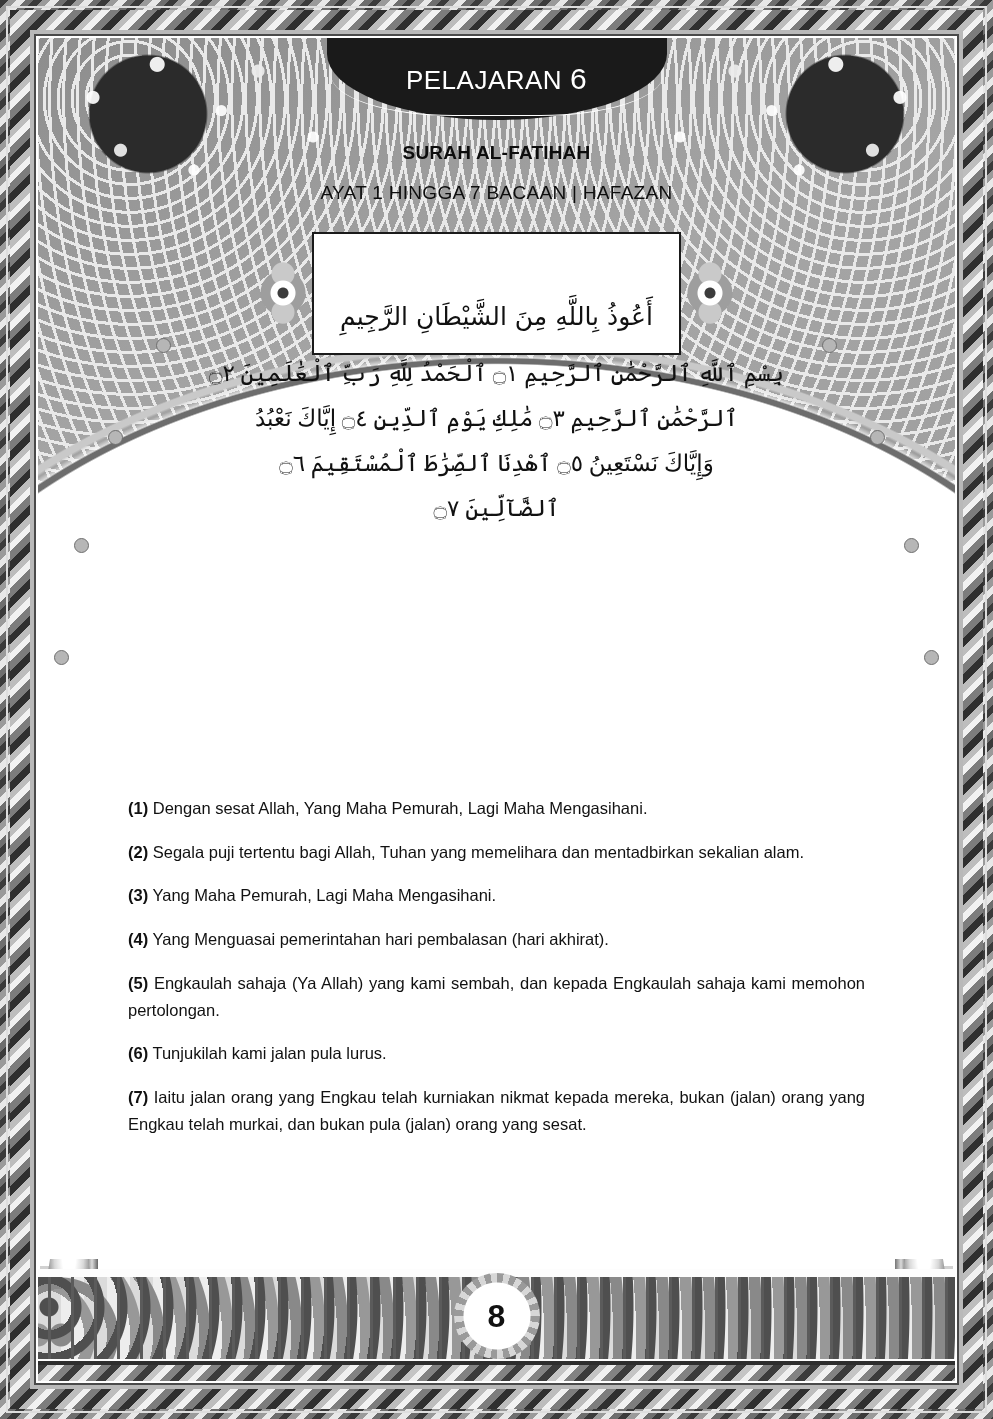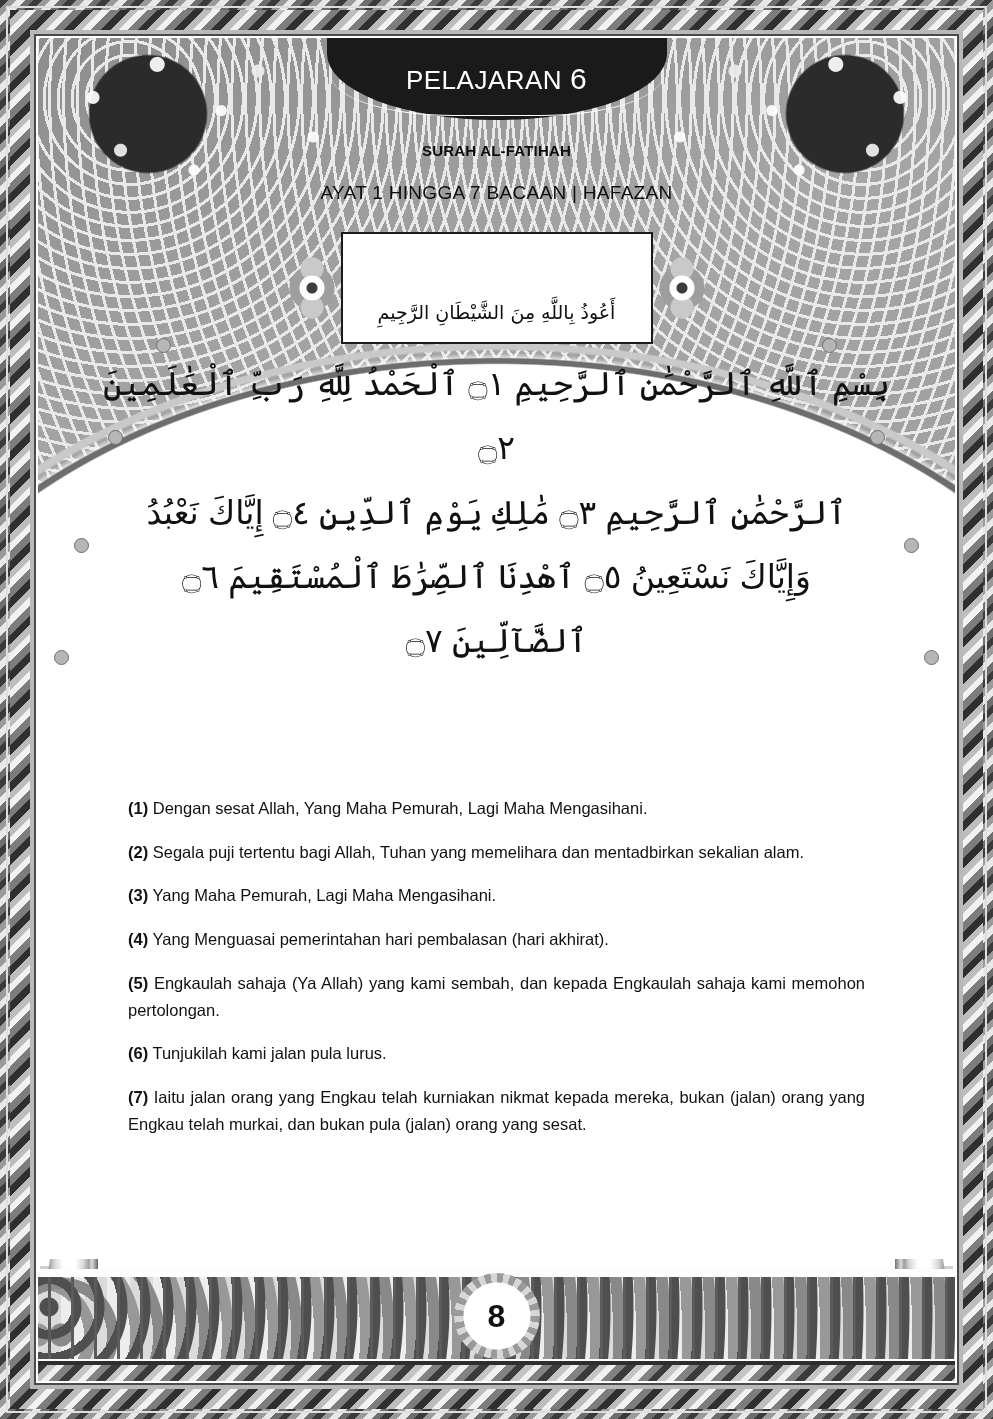--- a/index.html
+++ b/index.html
@@ -88,44 +88,44 @@
     width:340px;height:82px;background:#1a1a1a;
     border-radius:0 0 180px 180px / 0 0 70px 70px;
     display:flex;align-items:center;justify-content:center;z-index:6;}
   .banner-arc{position:absolute;left:4px;right:4px;bottom:4px;height:40px;
     border-bottom:1px solid #ffffff;border-radius:0 0 180px 180px / 0 0 60px 60px;}
   .banner-text{color:#ffffff;font-size:26px;font-weight:normal;letter-spacing:.5px;position:relative;z-index:2;}
   .banner-text .num{font-size:30px;}
 
   
   .surah-title{position:absolute;left:0;right:0;top:142px;text-align:center;
-    font-size:15px;font-weight:bold;color:#0d0d0d;letter-spacing:.2px;z-index:6;}
+    font-size:19px;font-weight:bold;color:#0d0d0d;letter-spacing:.2px;z-index:6;}
   .surah-sub{position:absolute;left:0;right:0;top:182px;text-align:center;
     font-size:19px;color:#0d0d0d;letter-spacing:.3px;z-index:6;}
 
   
   .taawwudh-wrap{position:absolute;left:0;right:0;top:232px;display:flex;
     align-items:center;justify-content:center;z-index:6;}
   .rosette{width:58px;height:80px;flex:0 0 auto;
     background:
       radial-gradient(circle at 50% 50%,#3c3c3c 0 5px,transparent 6px),
       radial-gradient(circle at 50% 50%,#ffffff 0 12px,transparent 13px),
       radial-gradient(circle at 50% 26%,#c9c9c9 0 11px,transparent 12px),
       radial-gradient(circle at 50% 74%,#c9c9c9 0 11px,transparent 12px),
       radial-gradient(circle at 50% 50%,#9e9e9e 0 22px,transparent 23px);
     clip-path:polygon(50% 0,72% 12%,86% 30%,100% 50%,86% 70%,72% 88%,50% 100%,28% 88%,14% 70%,0 50%,14% 30%,28% 12%);}
   .taawwudh-box{border:2px solid #1a1a1a;background:#ffffff;
     padding:14px 26px;min-width:256px;text-align:center;}
   .arabic{font-family:"DejaVu Sans","Liberation Serif",serif;direction:rtl;color:#111;}
-  .taawwudh-text{font-size:19px;line-height:1.7;margin-top:48px;}
+  .taawwudh-text{font-size:25px;line-height:1.7;margin-top:48px;}
 
   
   .quran{position:absolute;left:92px;right:92px;top:352px;text-align:center;z-index:6;}
-  .ayat-line{direction:rtl;font-family:Liberation Sans, sans-serif;
-    font-size:33px;line-height:1.95;color:#111;letter-spacing:0;}
+  .ayat-line{direction:rtl;font-family:Liberation Serif, serif;
+    font-size:23px;line-height:1.95;color:#111;letter-spacing:0;}
 
   
   .trans{position:absolute;left:128px;right:128px;top:795px;z-index:6;}
   .trans p{margin:0 0 17px 0;font-size:16.5px;line-height:1.62;color:#111;text-align:justify;}
   .trans p .n{font-weight:bold;}
 
   
   .footer{position:absolute;left:38px;right:38px;bottom:38px;height:112px;background:#fdfdfd;overflow:hidden;}
   .footer-damask{position:absolute;left:0;right:0;top:8px;height:82px;
     background:

